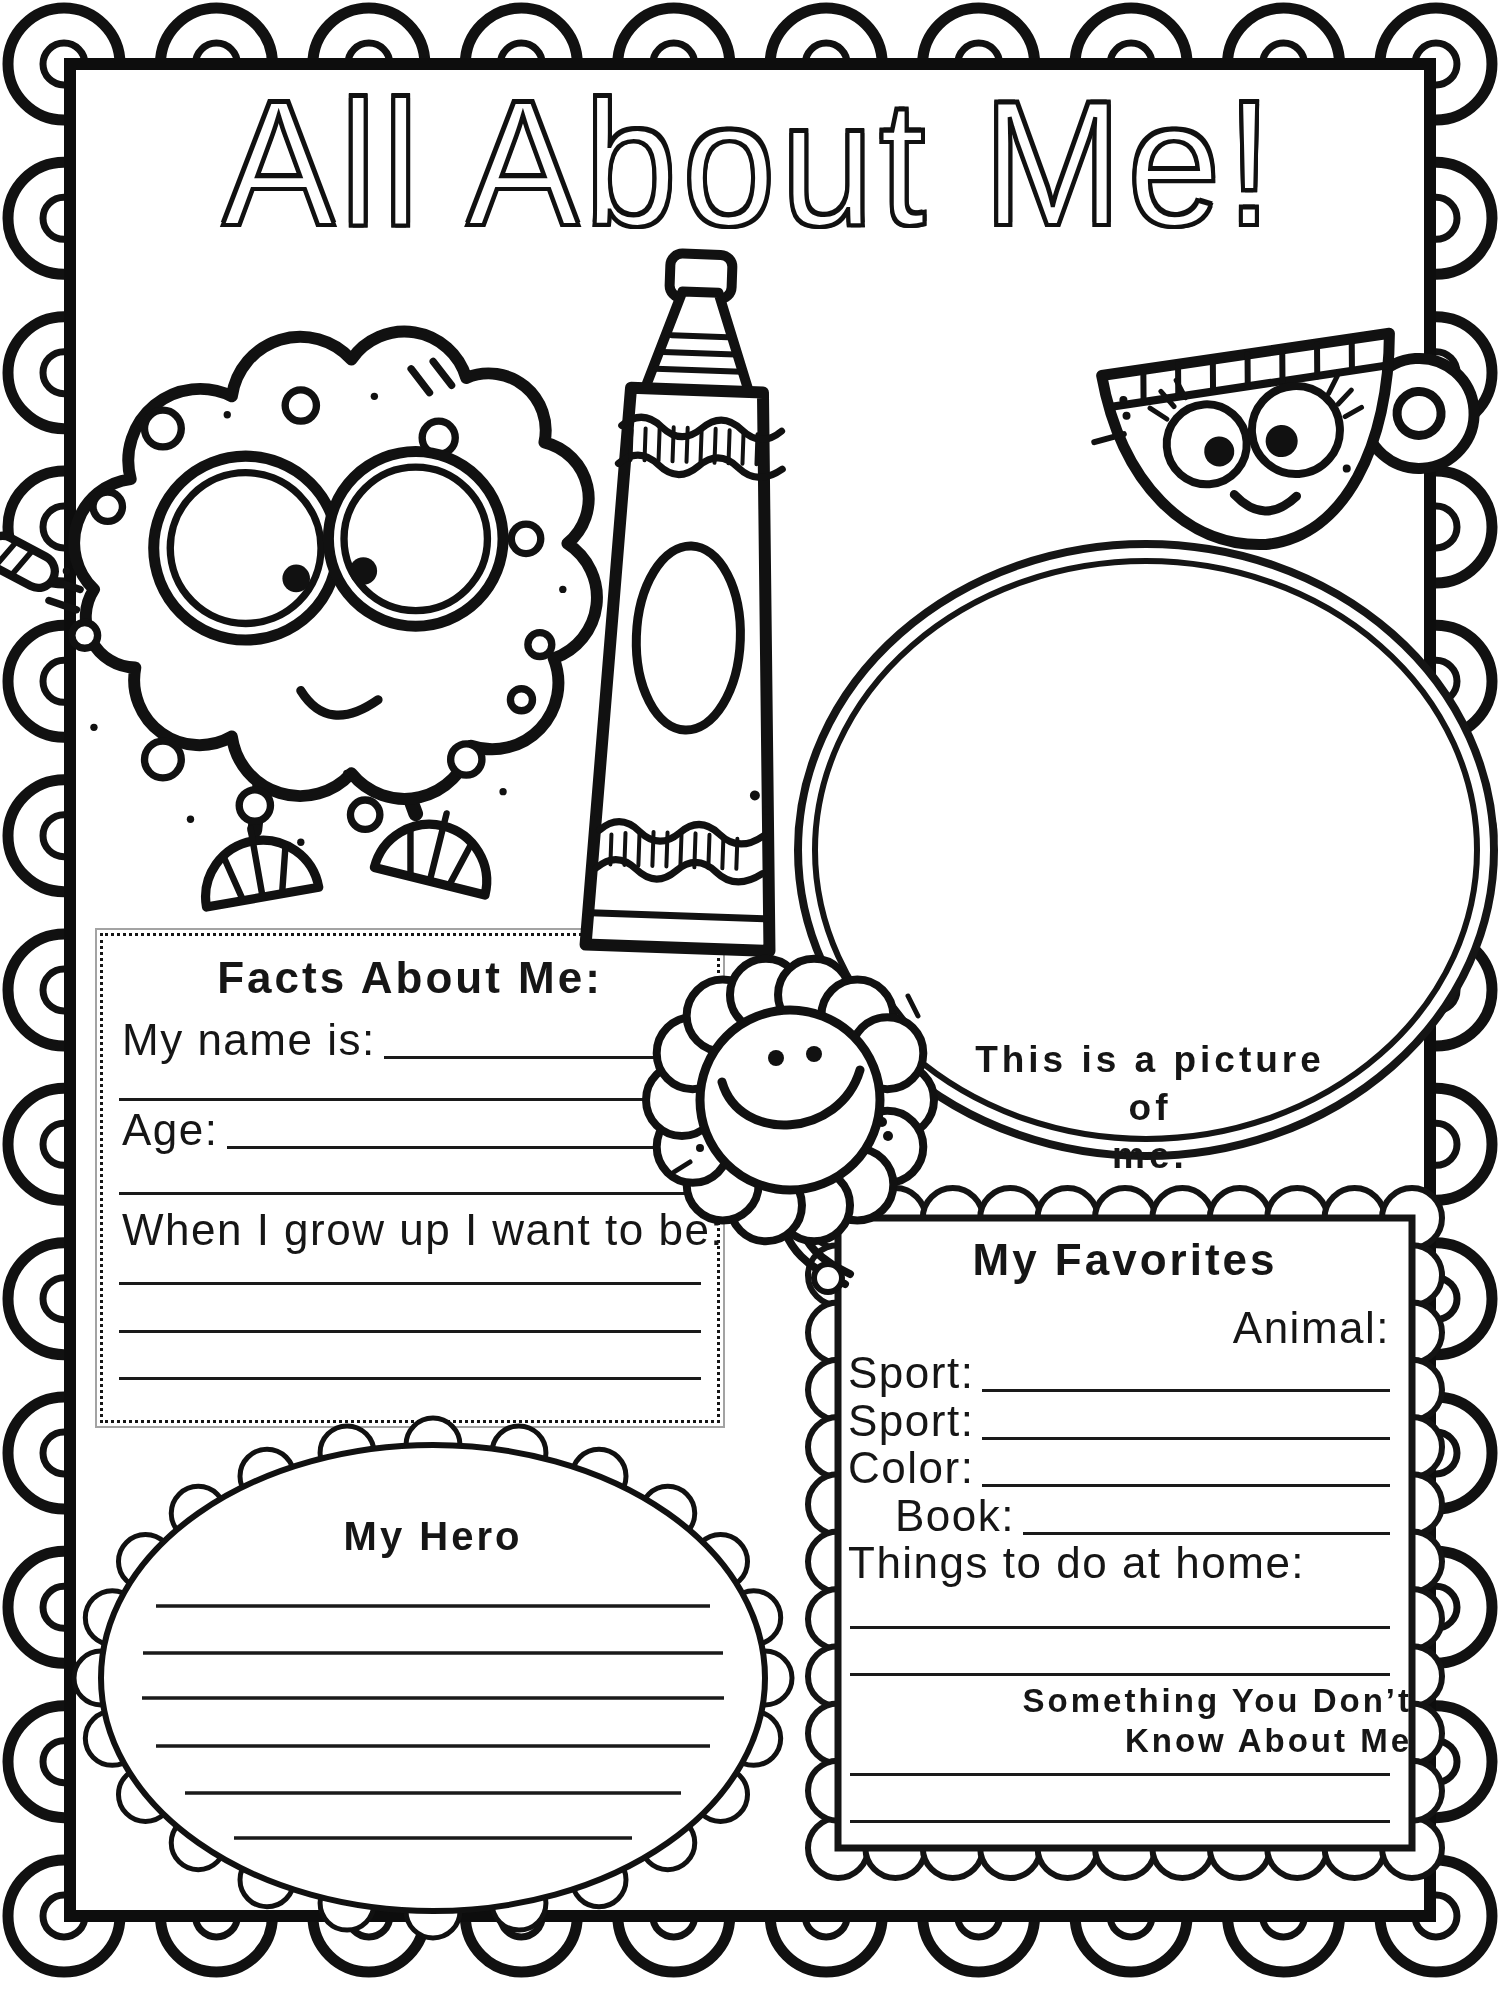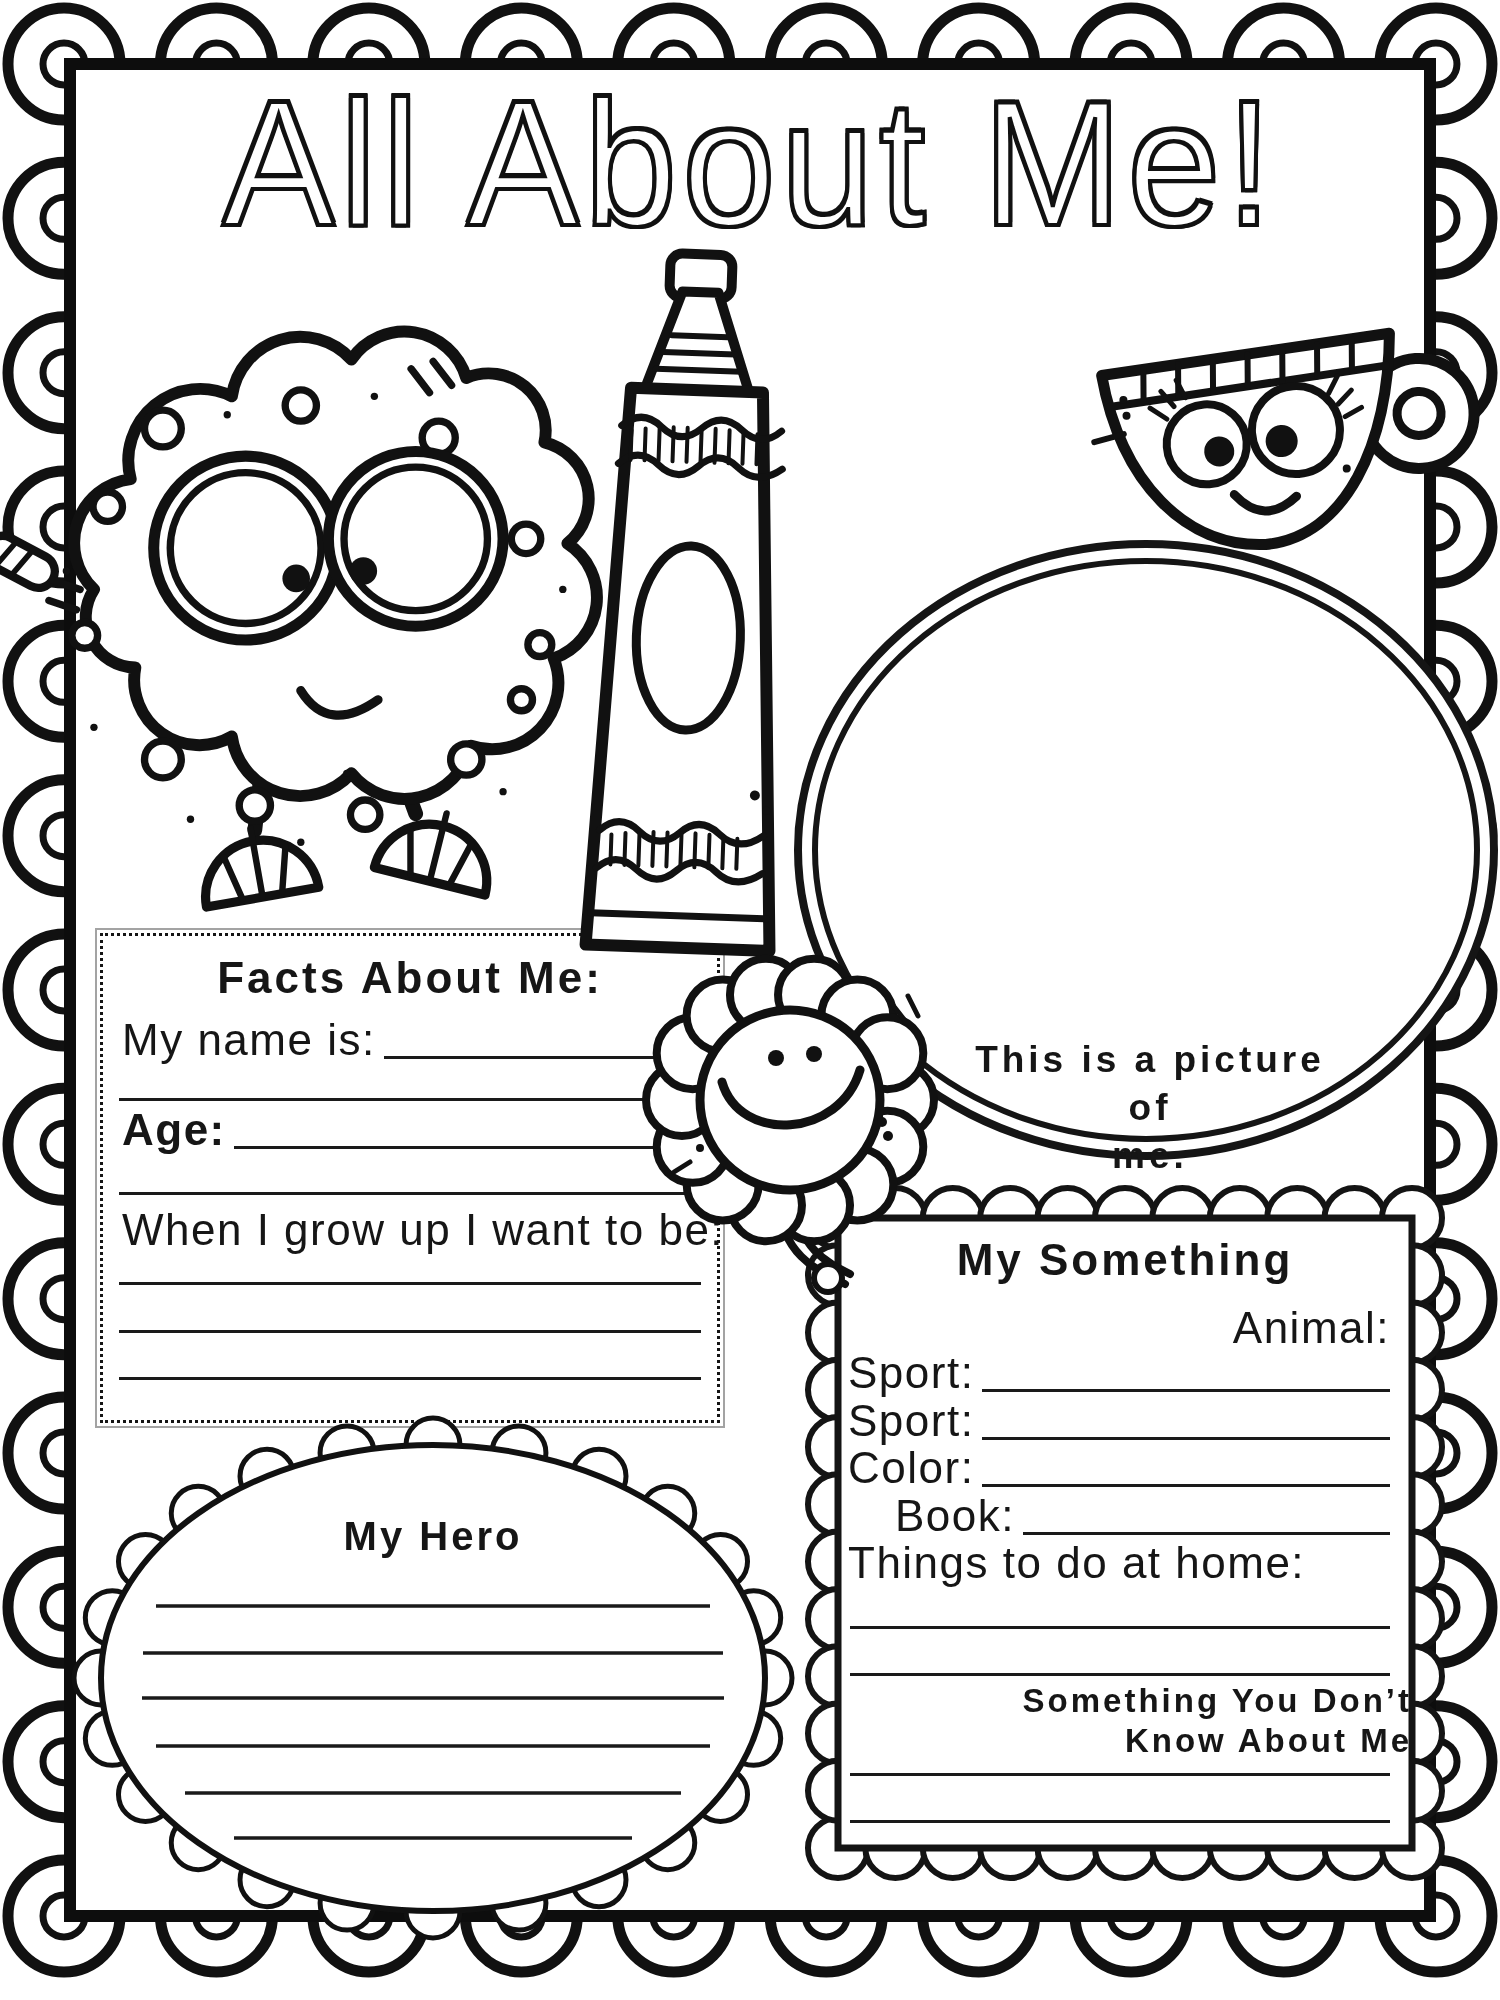--- a/index.html
+++ b/index.html
@@ -259,21 +259,21 @@
   </div>
 
   <div id="facts-box">
     <div class="stitch"></div>
     <div class="box-heading hand" style="top:26px;">Facts About Me:</div>
     <div class="row geo" style="left:25px;right:28px;top:84px;height:50px;">
       <span class="lbl">My name is:</span>
       <span class="fill"></span>
     </div>
     <div class="wline" style="left:22px;right:22px;top:168px;"></div>
-    <div class="row geo" style="left:25px;right:28px;top:176px;height:48px;font-weight:bold;">
+    <div class="row geo" style="left:25px;right:28px;top:176px;height:48px;">
       <span class="lbl">Age:</span>
       <span class="fill"></span>
     </div>
     <div class="wline" style="left:22px;right:22px;top:262px;"></div>
     <div class="row geo" style="left:25px;right:28px;top:276px;height:48px;">
       <span class="lbl">When I grow up I want to be:</span>
     </div>
     <div class="wline" style="left:22px;right:22px;top:352px;"></div>
     <div class="wline" style="left:22px;right:22px;top:400px;"></div>
     <div class="wline" style="left:22px;right:22px;top:447px;"></div>
@@ -390,21 +390,21 @@
         <circle cx="38" cy="496.16" r="30" fill="#fff" stroke="#141414" stroke-width="6"></circle>
         <circle cx="612" cy="496.16" r="30" fill="#fff" stroke="#141414" stroke-width="6"></circle>
         <circle cx="38" cy="553.4300000000001" r="30" fill="#fff" stroke="#141414" stroke-width="6"></circle>
         <circle cx="612" cy="553.4300000000001" r="30" fill="#fff" stroke="#141414" stroke-width="6"></circle>
         <circle cx="38" cy="610.7" r="30" fill="#fff" stroke="#141414" stroke-width="6"></circle>
         <circle cx="612" cy="610.7" r="30" fill="#fff" stroke="#141414" stroke-width="6"></circle>
       </g>
     <rect x="38" y="38" width="574" height="630" fill="#fff" stroke="#141414" stroke-width="7"></rect>
   </svg>
   <div id="fav-content">
-    <div class="box-heading hand" style="top:20px;">My Something</div>
+    <div class="box-heading hand" style="top:20px;">My Favorites</div>
     <div class="row geo" style="left:10px;right:22px;top:86px;height:46px;flex-direction:column;">
       <span class="lbl">Animal:</span>
       <span class="fill"></span>
     </div>
     <div class="row geo" style="left:10px;right:22px;top:133px;height:46px;">
       <span class="lbl">Sport:</span>
       <span class="fill"></span>
     </div>
     <div class="row geo" style="left:10px;right:22px;top:181px;height:46px;">
       <span class="lbl">Sport:</span>

